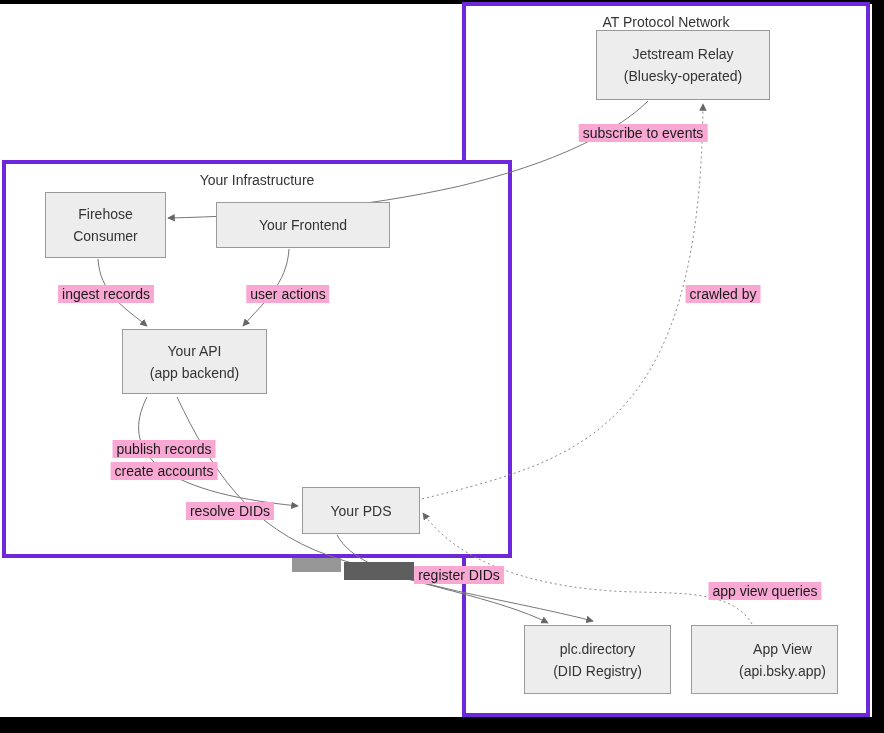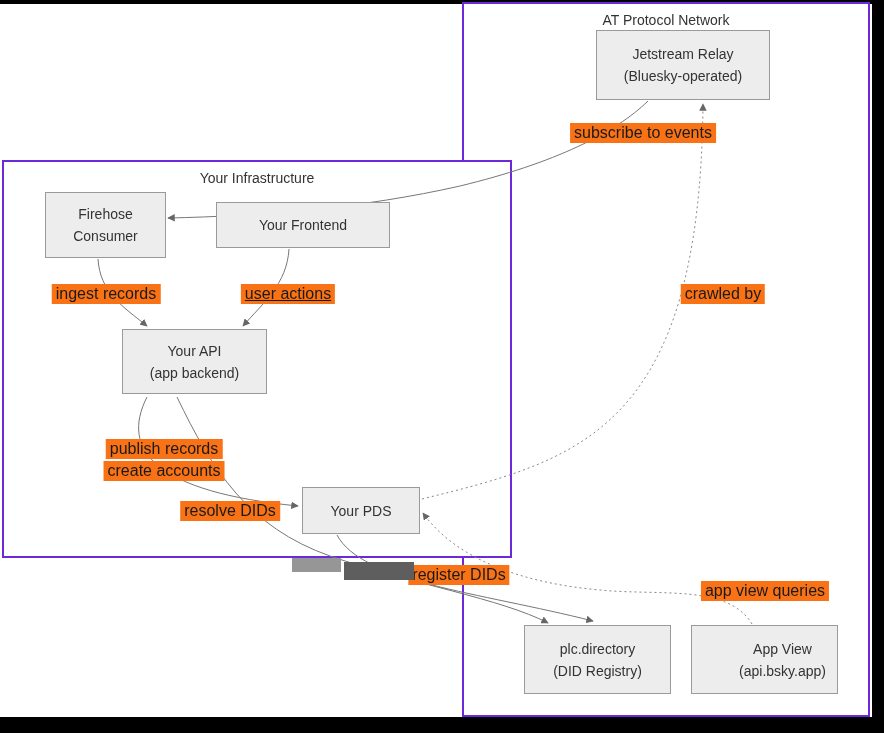--- a/index.html
+++ b/index.html
@@ -1,39 +1,39 @@
 <!DOCTYPE html>
 <html><head>
 <meta charset="utf-8">
 <style>
   html,body{margin:0;padding:0;}
   body{font-family:"Liberation Sans","DejaVu Sans",sans-serif;}
   #page{position:relative;width:884px;height:733px;background:#000;overflow:hidden;}
   #canvas{position:absolute;left:0;top:4px;width:872px;height:713px;background:#fff;}
-  .container{position:absolute;border:2px solid #6d28d9;background:#fff;box-sizing:border-box;z-index:1;}
+  .container{position:absolute;border:4px solid #6d28d9;background:#fff;box-sizing:border-box;z-index:1;}
   #box-at{left:462px;top:2px;width:408px;height:715px;}
   #box-infra{left:2px;top:160px;width:510px;height:398px;}
   .ctitle{position:absolute;top:8px;left:0;right:0;text-align:center;font-size:14px;color:#333;}
   #edges{position:absolute;left:0;top:0;width:884px;height:733px;z-index:2;}
   .node{position:absolute;background:#ededed;border:1px solid #9a9a9a;box-sizing:border-box;
         display:flex;flex-direction:column;align-items:center;justify-content:center;
         font-size:14px;color:#333;line-height:22px;text-align:center;z-index:3;}
   #n-relay{left:596px;top:30px;width:174px;height:70px;}
   #n-firehose{left:45px;top:192px;width:121px;height:66px;}
   #n-frontend{left:216px;top:202px;width:174px;height:46px;}
   #n-api{left:122px;top:329px;width:145px;height:65px;}
   #n-pds{left:302px;top:487px;width:118px;height:47px;}
   #n-plc{left:524px;top:625px;width:147px;height:69px;}
   #n-appview{left:691px;top:625px;width:147px;height:69px;padding-left:36px;}
-  .elabel{position:absolute;transform:translate(-50%,-50%);background:#f97316;padding:1px 4px;
-          font-size:16px;color:#1a1a1a;white-space:nowrap;z-index:4;}
+  .elabel{position:absolute;transform:translate(-50%,-50%);background:#f9a8d4;padding:1px 4px;
+          font-size:14px;color:#1a1a1a;white-space:nowrap;z-index:4;}
   #el-subscribe{left:643px;top:133px;}
   #el-crawled{left:723px;top:294px;}
   #el-ingest{left:106px;top:294px;}
-  #el-user{left:288px;top:294px;text-decoration:underline;}
+  #el-user{left:288px;top:294px;}
   #el-publish{left:164px;top:449px;}
   #el-create{left:164px;top:471px;}
   #el-resolve{left:230px;top:511px;}
   #el-register{left:459px;top:575px;}
   #el-appview{left:765px;top:591px;}
   .artifact{position:absolute;z-index:5;}
   #art-1{left:292px;top:558px;width:49px;height:14px;background:#969696;}
   #art-2{left:344px;top:562px;width:70px;height:18px;background:#5e5e5e;}
 </style>
 </head>

